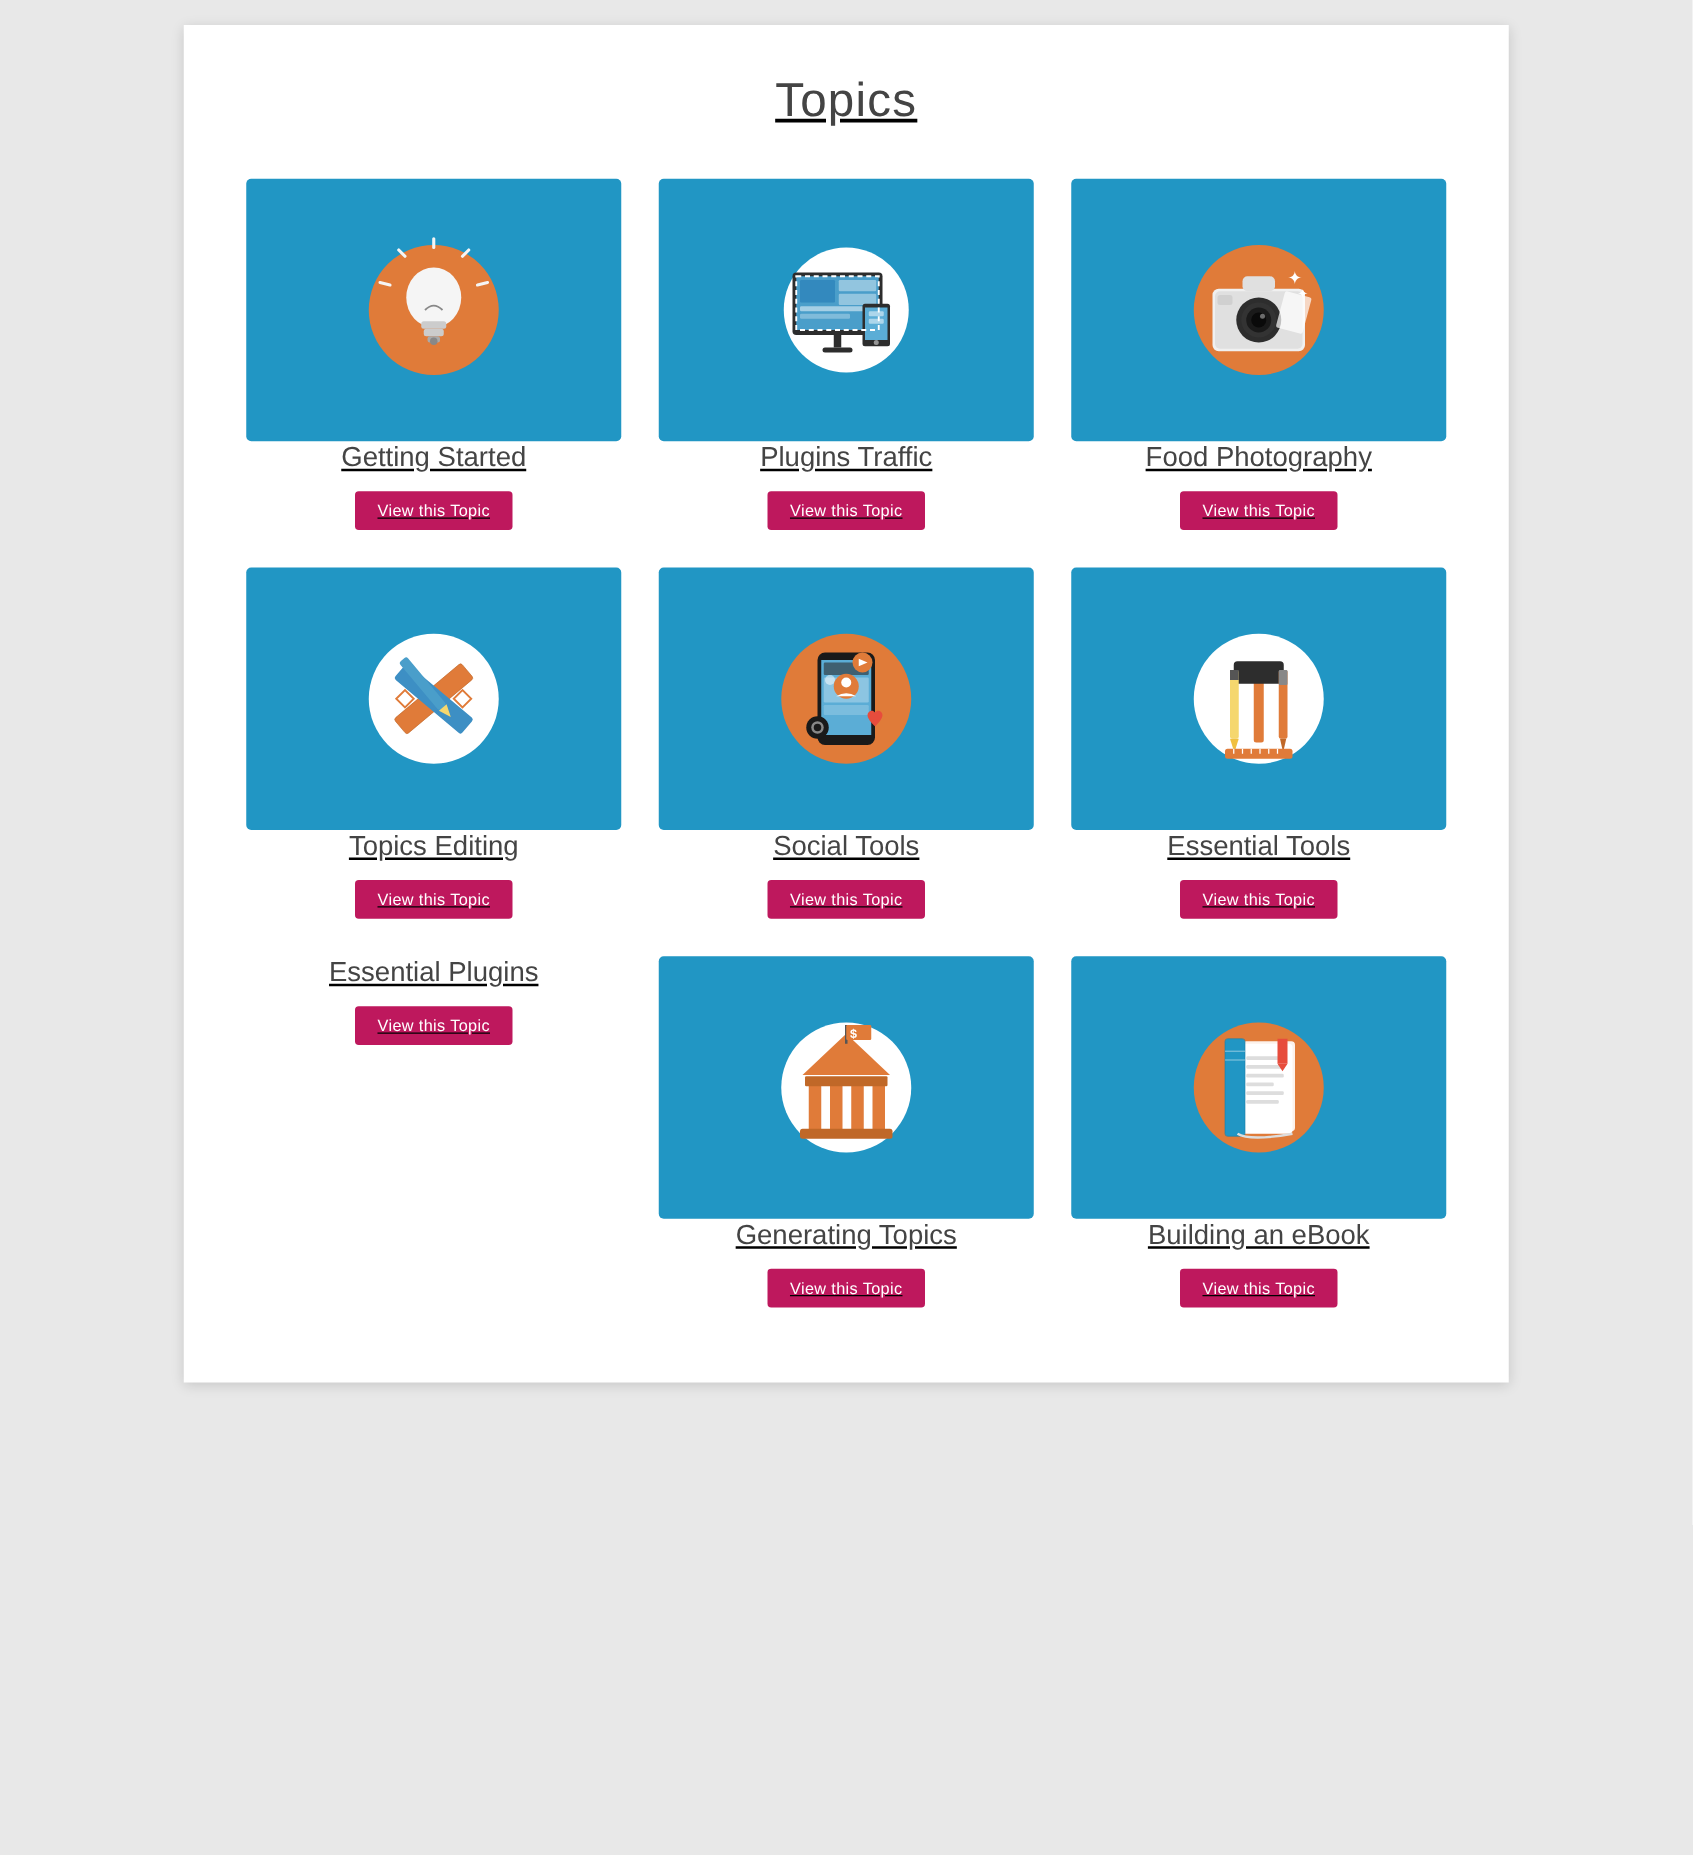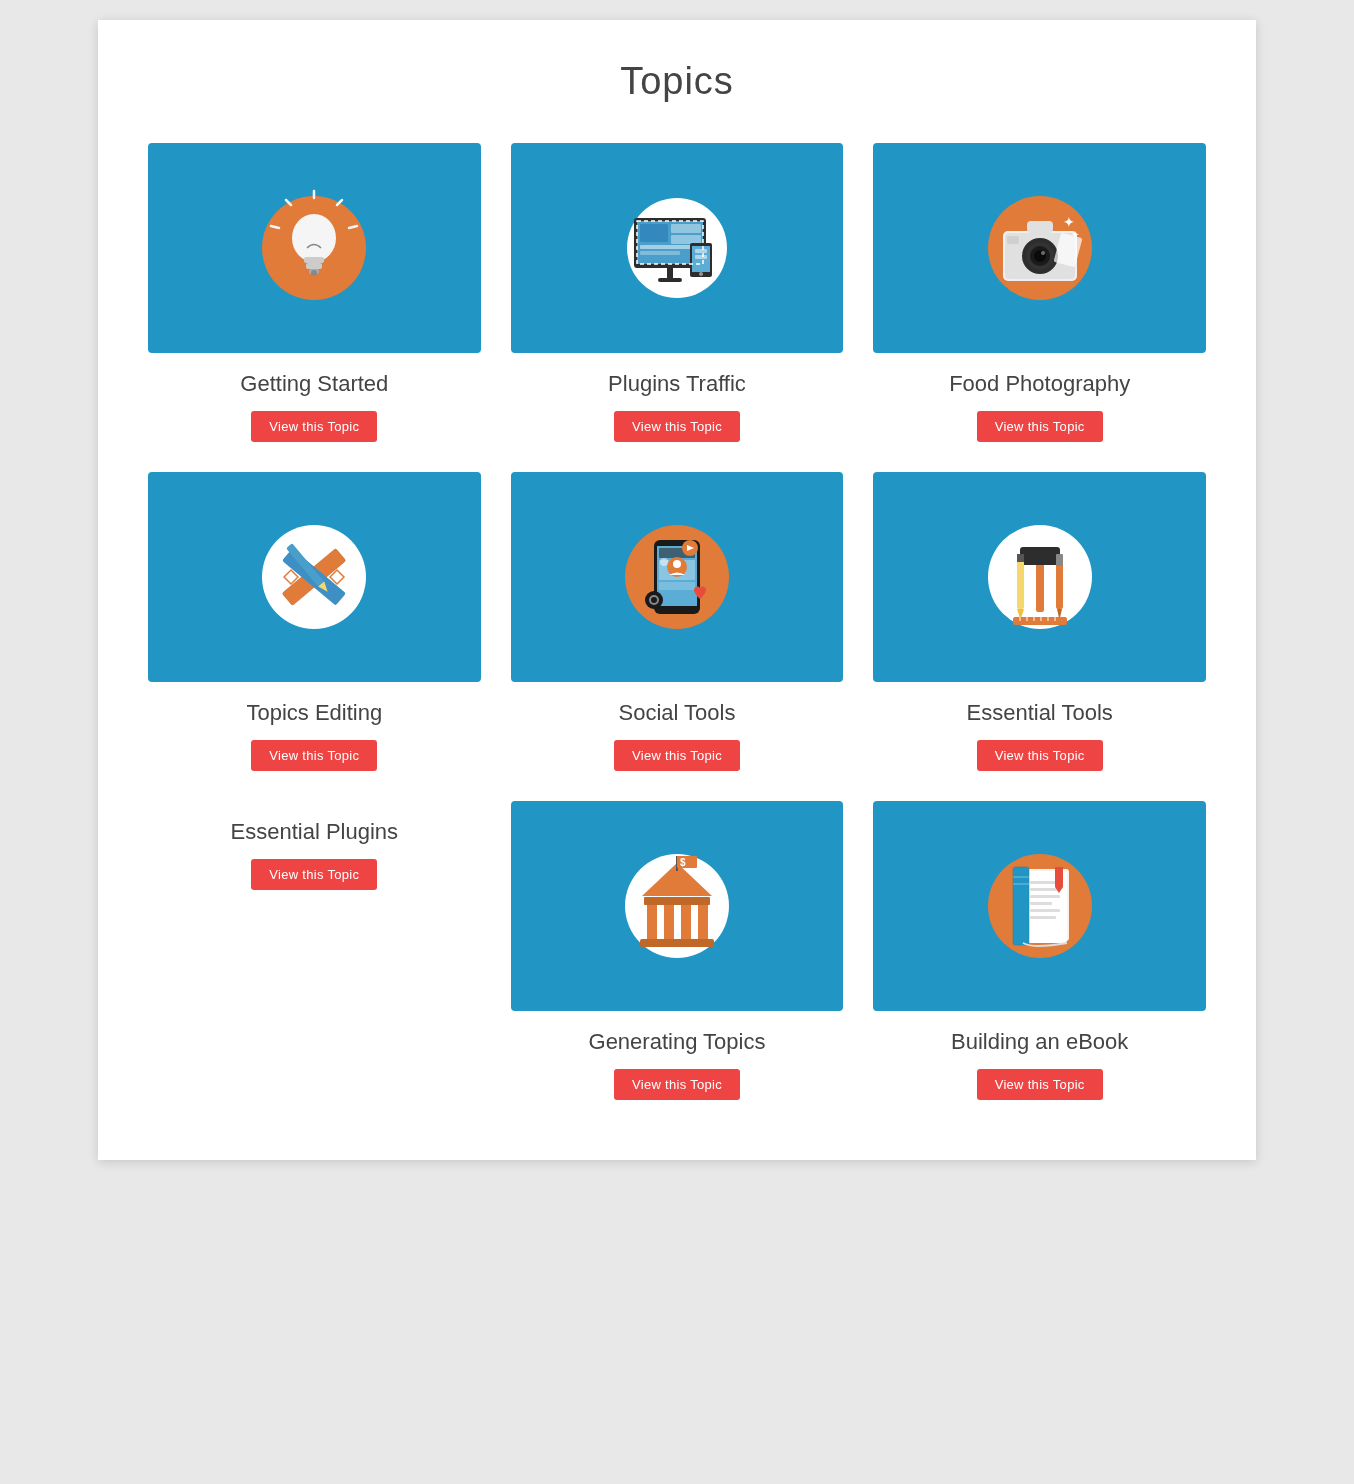--- a/index.html
+++ b/index.html
@@ -13,23 +13,24 @@
       font-family: 'Helvetica Neue', Helvetica, Arial, sans-serif;
       display: flex;
       justify-content: center;
       align-items: flex-start;
       min-height: 100vh;
       padding: 20px;
     }
 
     .page-container {
       background: #ffffff;
-      width: 1158px;
+      width: 1060px;
       padding: 40px 50px 60px 50px;
       box-shadow: 0 2px 10px rgba(0,0,0,0.15);
+      text-decoration: underline;
     }
 
     .page-title {
       text-align: center;
       font-size: 38px;
       font-weight: 300;
       color: #444444;
       margin-bottom: 40px;
       letter-spacing: 1px;
     }
@@ -54,27 +55,26 @@
       display: flex;
       align-items: center;
       justify-content: center;
       overflow: hidden;
     }
 
     .topic-title {
       font-size: 22px;
       font-weight: 400;
       color: #444444;
-      margin-top: 18px;
       margin-bottom: 14px;
       text-align: center;
     }
 
     .view-button {
-      background-color: #ef4444;
+      background-color: #be185d;
       color: #ffffff;
       border: none;
       padding: 8px 18px;
       font-size: 13px;
       border-radius: 3px;
       cursor: pointer;
       letter-spacing: 0.3px;
     }
 
     

